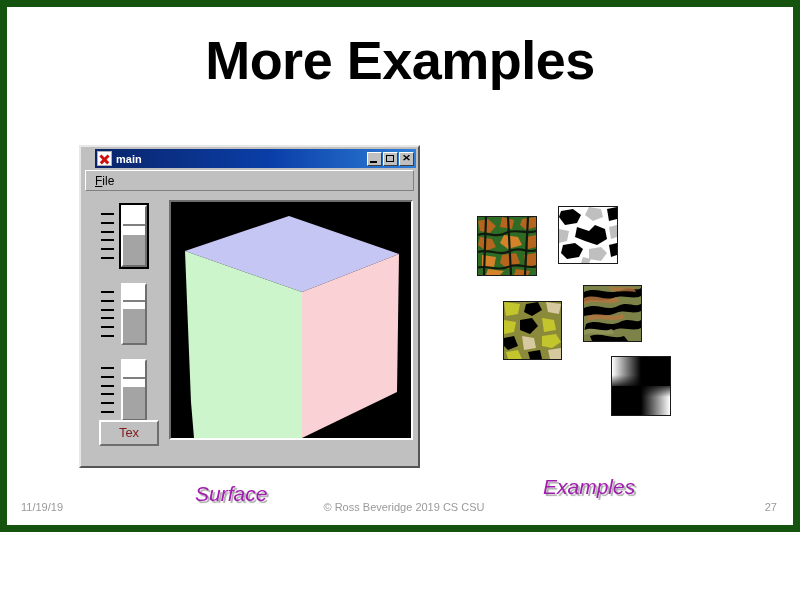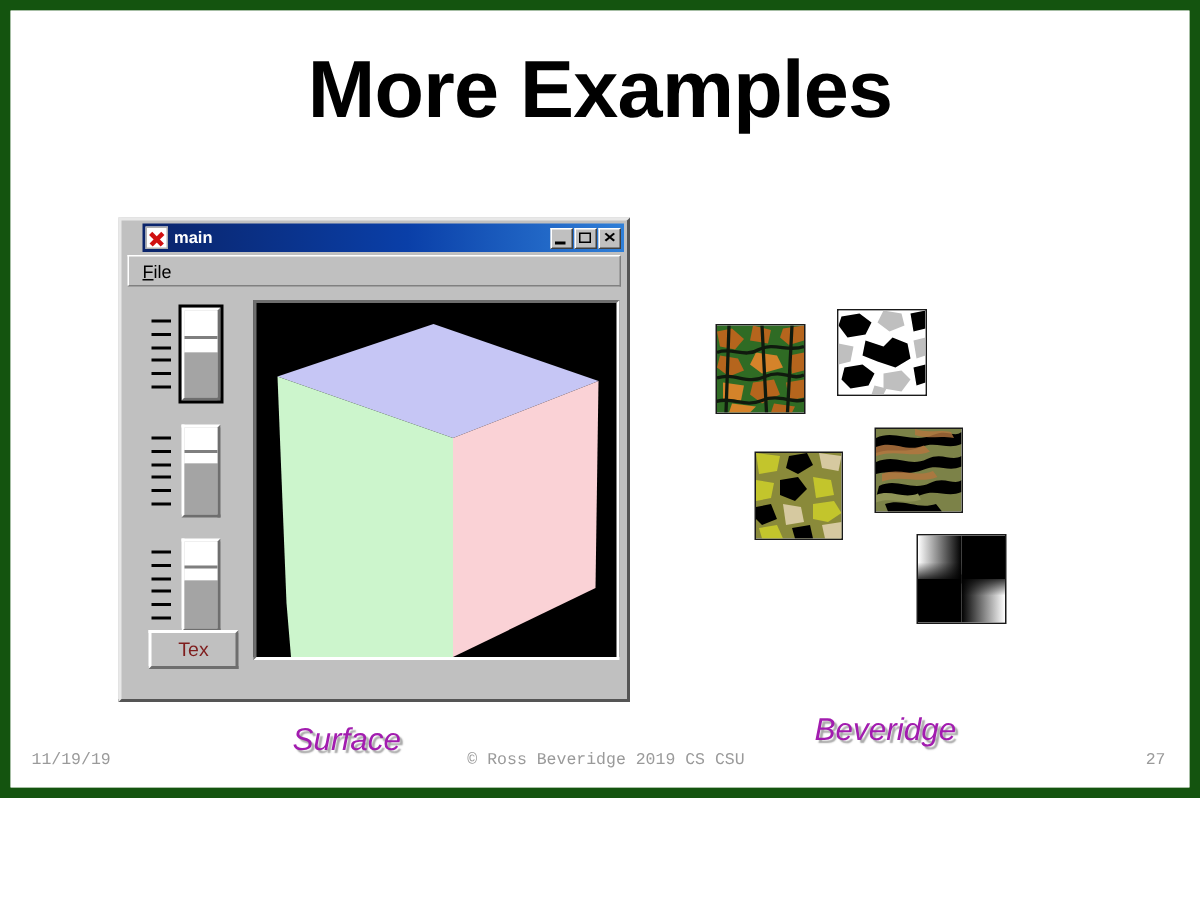--- a/index.html
+++ b/index.html
@@ -291,21 +291,21 @@
     text-shadow: 2px 2px 1px rgba(150,150,150,0.85);
     white-space: nowrap;
   }
   #caption-surface { left: 188px; top: 475px; }
   #caption-textures { left: 536px; top: 468px; }
 
   
   .footer {
     position: absolute;
     bottom: 12px;
-    font-family: Liberation Mono, monospace;
+    font-family: Liberation Sans, sans-serif;
     font-size: 11px;
     color: #9a9a9a;
     white-space: nowrap;
   }
   #footer-date { left: 14px; }
   #footer-copy { left: 4px; width: 786px; text-align: center; }
   #footer-page { right: 16px; text-align: center; }
 </style>
 </head>
 <body>
@@ -488,19 +488,19 @@
       <rect x="0" y="0" width="29" height="29" fill="url(#wb-h)"></rect>
       <rect x="29" y="0" width="29" height="29" fill="#000000"></rect>
       <rect x="0" y="29" width="29" height="29" fill="#000000"></rect>
       <rect x="29" y="29" width="29" height="29" fill="url(#bw-h)"></rect>
       <rect x="0" y="18" width="29" height="14" fill="url(#fadeV-dark)"></rect>
       <rect x="29" y="26" width="29" height="14" fill="url(#fadeV-light)"></rect>
     </svg>
   </div>
 
   <div class="caption" id="caption-surface">Surface</div>
-  <div class="caption" id="caption-textures">Beveridge</div>
+  <div class="caption" id="caption-textures">Examples</div>
 
   <div class="footer" id="footer-date">11/19/19</div>
   <div class="footer" id="footer-copy">© Ross Beveridge  2019 CS CSU</div>
   <div class="footer" id="footer-page">27</div>
 
 </div>
 
 </body></html>

